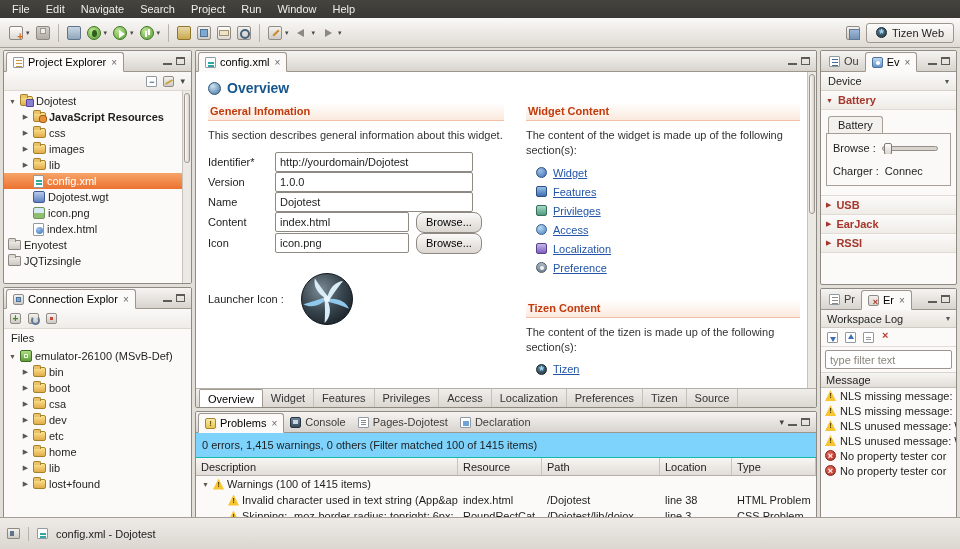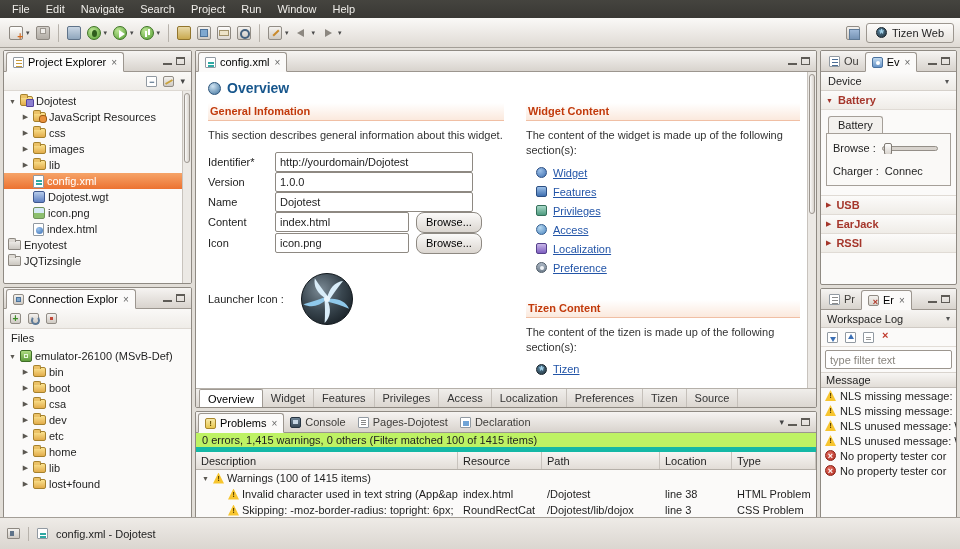--- a/index.html
+++ b/index.html
@@ -164,21 +164,21 @@
 .launcher{display:flex;align-items:center;gap:16px;margin-top:18px}
 .launch-img{width:54px;height:54px;flex:none}
 .linkrow{display:flex;align-items:center;gap:6px;margin-bottom:7px;padding-left:10px}
 .linkrow a{color:#2355A8;text-decoration:underline;cursor:pointer}
 .sec.tizen{margin-top:26px}
 .pagetabs{height:19px;background:linear-gradient(#F0EEEB,#DCD7D1);border-top:1px solid #B5B0A9;display:flex;align-items:stretch;flex:none;padding-left:3px}
 .pgtab{display:flex;align-items:center;padding:0 8px;border-right:1px solid #C5C0BA;color:#333;white-space:nowrap}
 .pgtab.active{background:#FFF;border:1px solid #A09A93;border-bottom:none;color:#000;border-radius:2px 2px 0 0}
 
 
-.summary{height:19px;display:flex;align-items:center;padding:0 6px;border-bottom:5px solid #14b8a6;background:#bef264;flex:none;white-space:nowrap}
+.summary{height:25px;display:flex;align-items:center;padding:0 6px;border-bottom:1px solid #14b8a6;background:#7dd3fc;flex:none;white-space:nowrap}
 .thead{height:18px;display:flex;background:linear-gradient(#F7F5F3,#E2DDD7);border-bottom:1px solid #B5B0A9;flex:none}
 .thead span{padding:2px 5px;border-right:1px solid #C8C3BD;display:flex;align-items:center;flex:none;overflow:hidden;white-space:nowrap}
 .thead span:nth-of-type(1){width:262px}
 .thead span:nth-of-type(2){width:84px}
 .thead span:nth-of-type(3){width:118px}
 .thead span:nth-of-type(4){width:72px}
 .thead span:nth-of-type(5){flex:1}
 .prows{flex:1;overflow:hidden}
 .prow{display:flex;height:16px;align-items:center}
 .cell{padding:0 5px;height:16px;display:flex;align-items:center;overflow:hidden;white-space:nowrap;flex:none}
@@ -352,21 +352,21 @@
       <div class="vscroll">
           <div class="vthumb" style="top:2px;height:70px"></div>
         </div>
 
         <div class="trow arrow-open" style="padding-left: 4px;">
           <span class="arr"></span>
           <span class="ic project-icon"></span>
           <span class="tlabel">Dojotest</span>
         </div>
 
-        <div class="trow arrow-closed" style="padding-left: 17px;">
+        <div class="trow arrow-closed" style="padding-left: 17px; font-weight: bold;">
           <span class="arr"></span>
           <span class="ic js-resources-icon"></span>
           <span class="tlabel">JavaScript Resources</span>
         </div>
 
         <div class="trow arrow-closed" style="padding-left: 17px;">
           <span class="arr"></span>
           <span class="ic folder-icon"></span>
           <span class="tlabel">css</span>
         </div>

